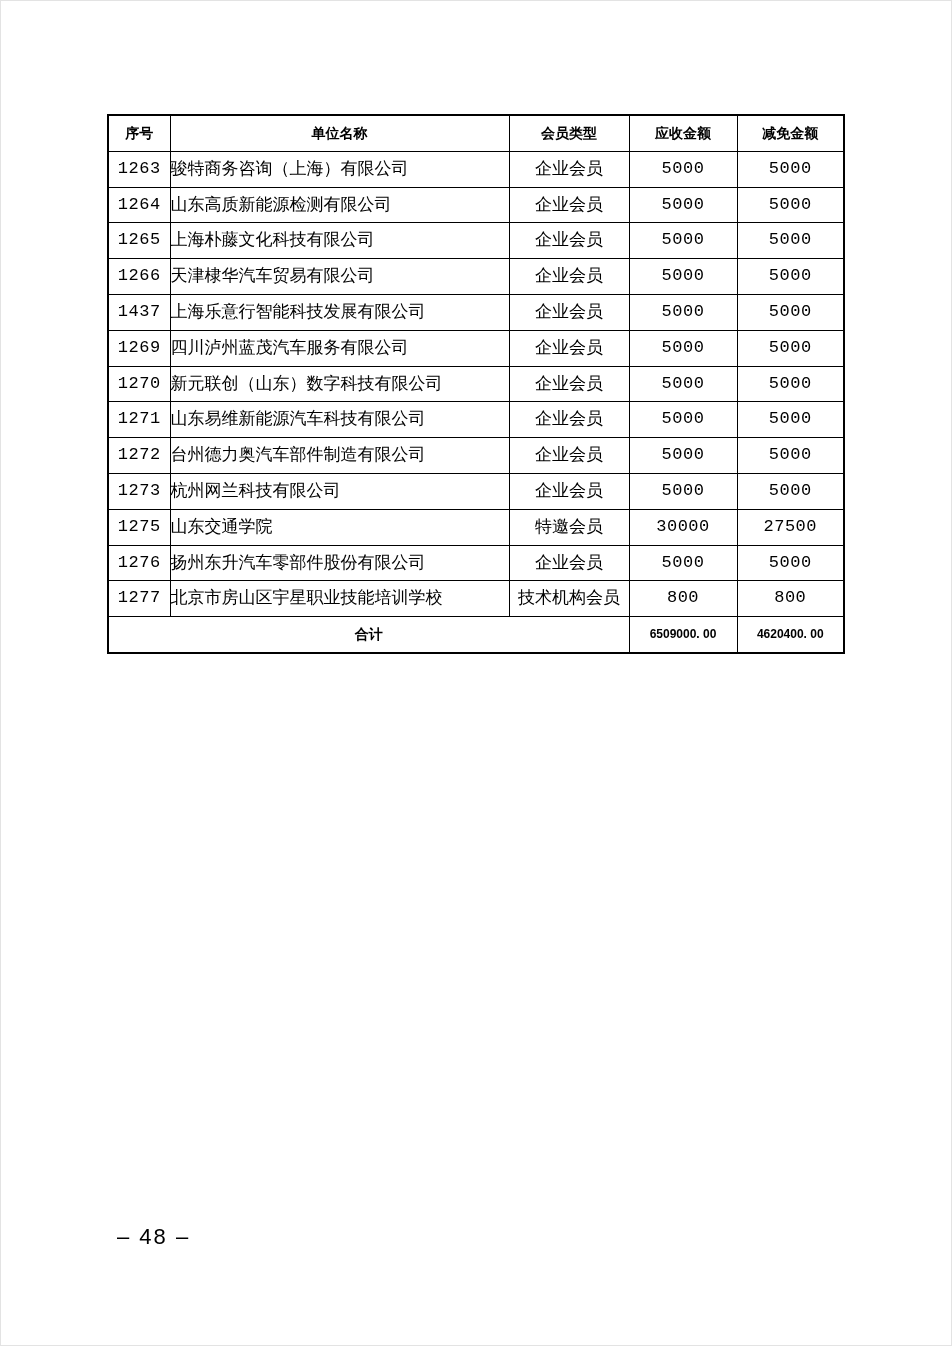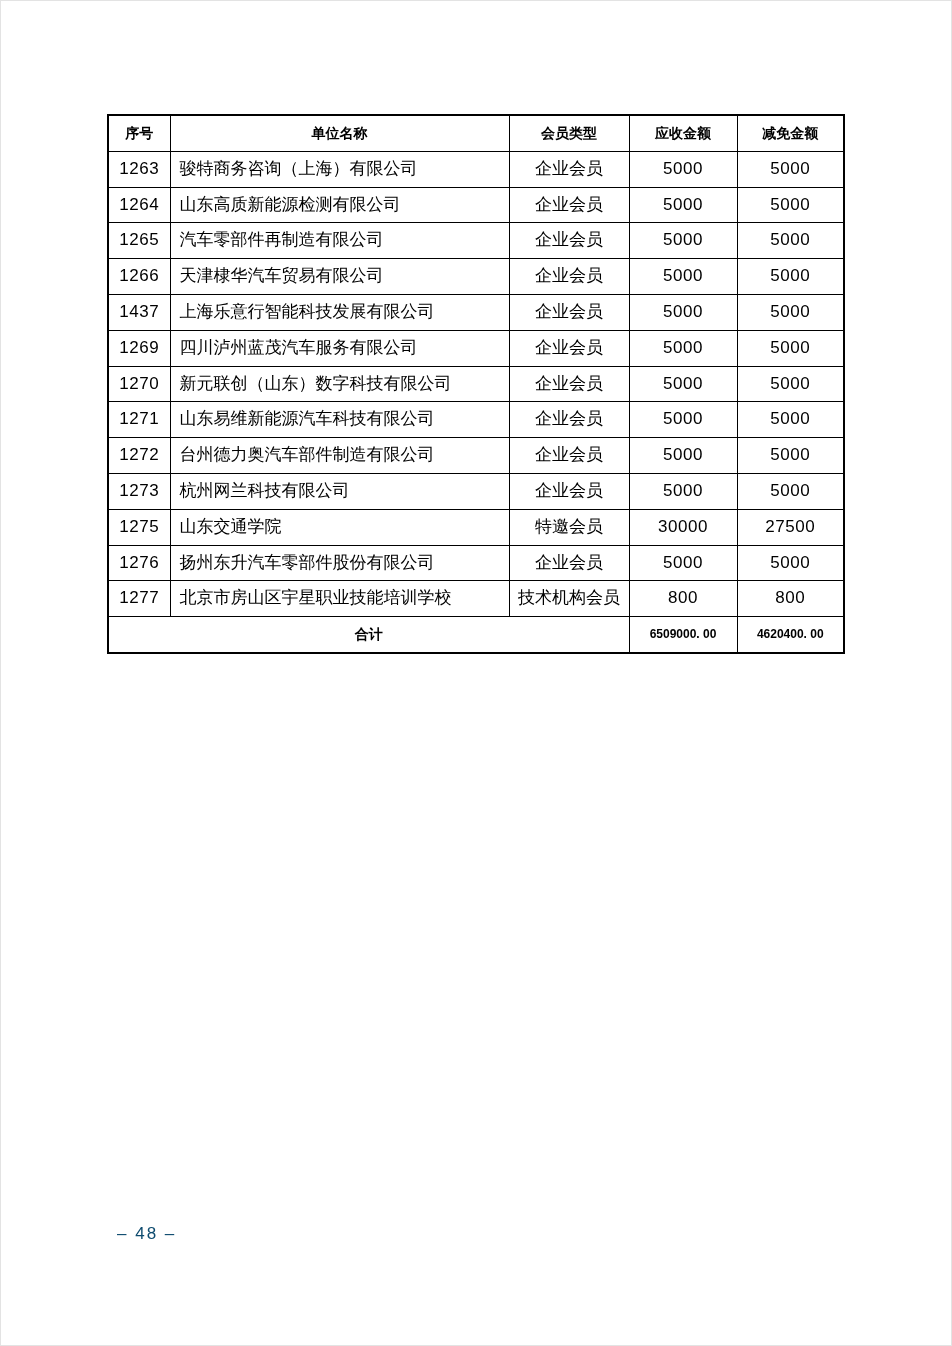--- a/index.html
+++ b/index.html
@@ -37,45 +37,44 @@
     overflow: hidden;
     white-space: nowrap;
   }
   .fee-table th {
     font-family: "Liberation Sans", sans-serif;
     font-weight: bold;
     font-size: 14px;
   }
   .fee-table td.company {
     text-align: left;
-    padding-left: 9px;
     padding-right: 4px;
   }
   .fee-table td.serial,
   .fee-table td.amount {
-    font-family: Liberation Sans, sans-serif;
+    font-family: Liberation Mono, monospace;
     letter-spacing: 0.5px;
     margin-left: 7px;
   }
   .fee-table tr.total-row td {
     font-family: "Liberation Sans", sans-serif;
     font-weight: bold;
     font-size: 14px;
     letter-spacing: 0;
   }
   .fee-table tr.total-row td.total-amount {
     font-size: 12px;
   }
   .page-number {
     position: absolute;
     left: 117px;
     top: 1224px;
     font-family: "Liberation Sans", sans-serif;
-    font-size: 17px;
-    color: #0c4a6e;
+    font-size: 22px;
+    color: #000000;
     letter-spacing: 2px;
   }
 </style>
 </head>
 <body>
 
 <table class="fee-table">
   <colgroup>
     <col style="width:62px">
     <col style="width:339px">
@@ -102,21 +101,21 @@
       </tr>
       <tr>
         <td class="serial">1264</td>
         <td class="company">山东高质新能源检测有限公司</td>
         <td class="type">企业会员</td>
         <td class="amount">5000</td>
         <td class="amount">5000</td>
       </tr>
       <tr>
         <td class="serial">1265</td>
-        <td class="company">汽车零部件再制造有限公司</td>
+        <td class="company">上海朴藤文化科技有限公司</td>
         <td class="type">企业会员</td>
         <td class="amount">5000</td>
         <td class="amount">5000</td>
       </tr>
       <tr>
         <td class="serial">1266</td>
         <td class="company">天津棣华汽车贸易有限公司</td>
         <td class="type">企业会员</td>
         <td class="amount">5000</td>
         <td class="amount">5000</td>

